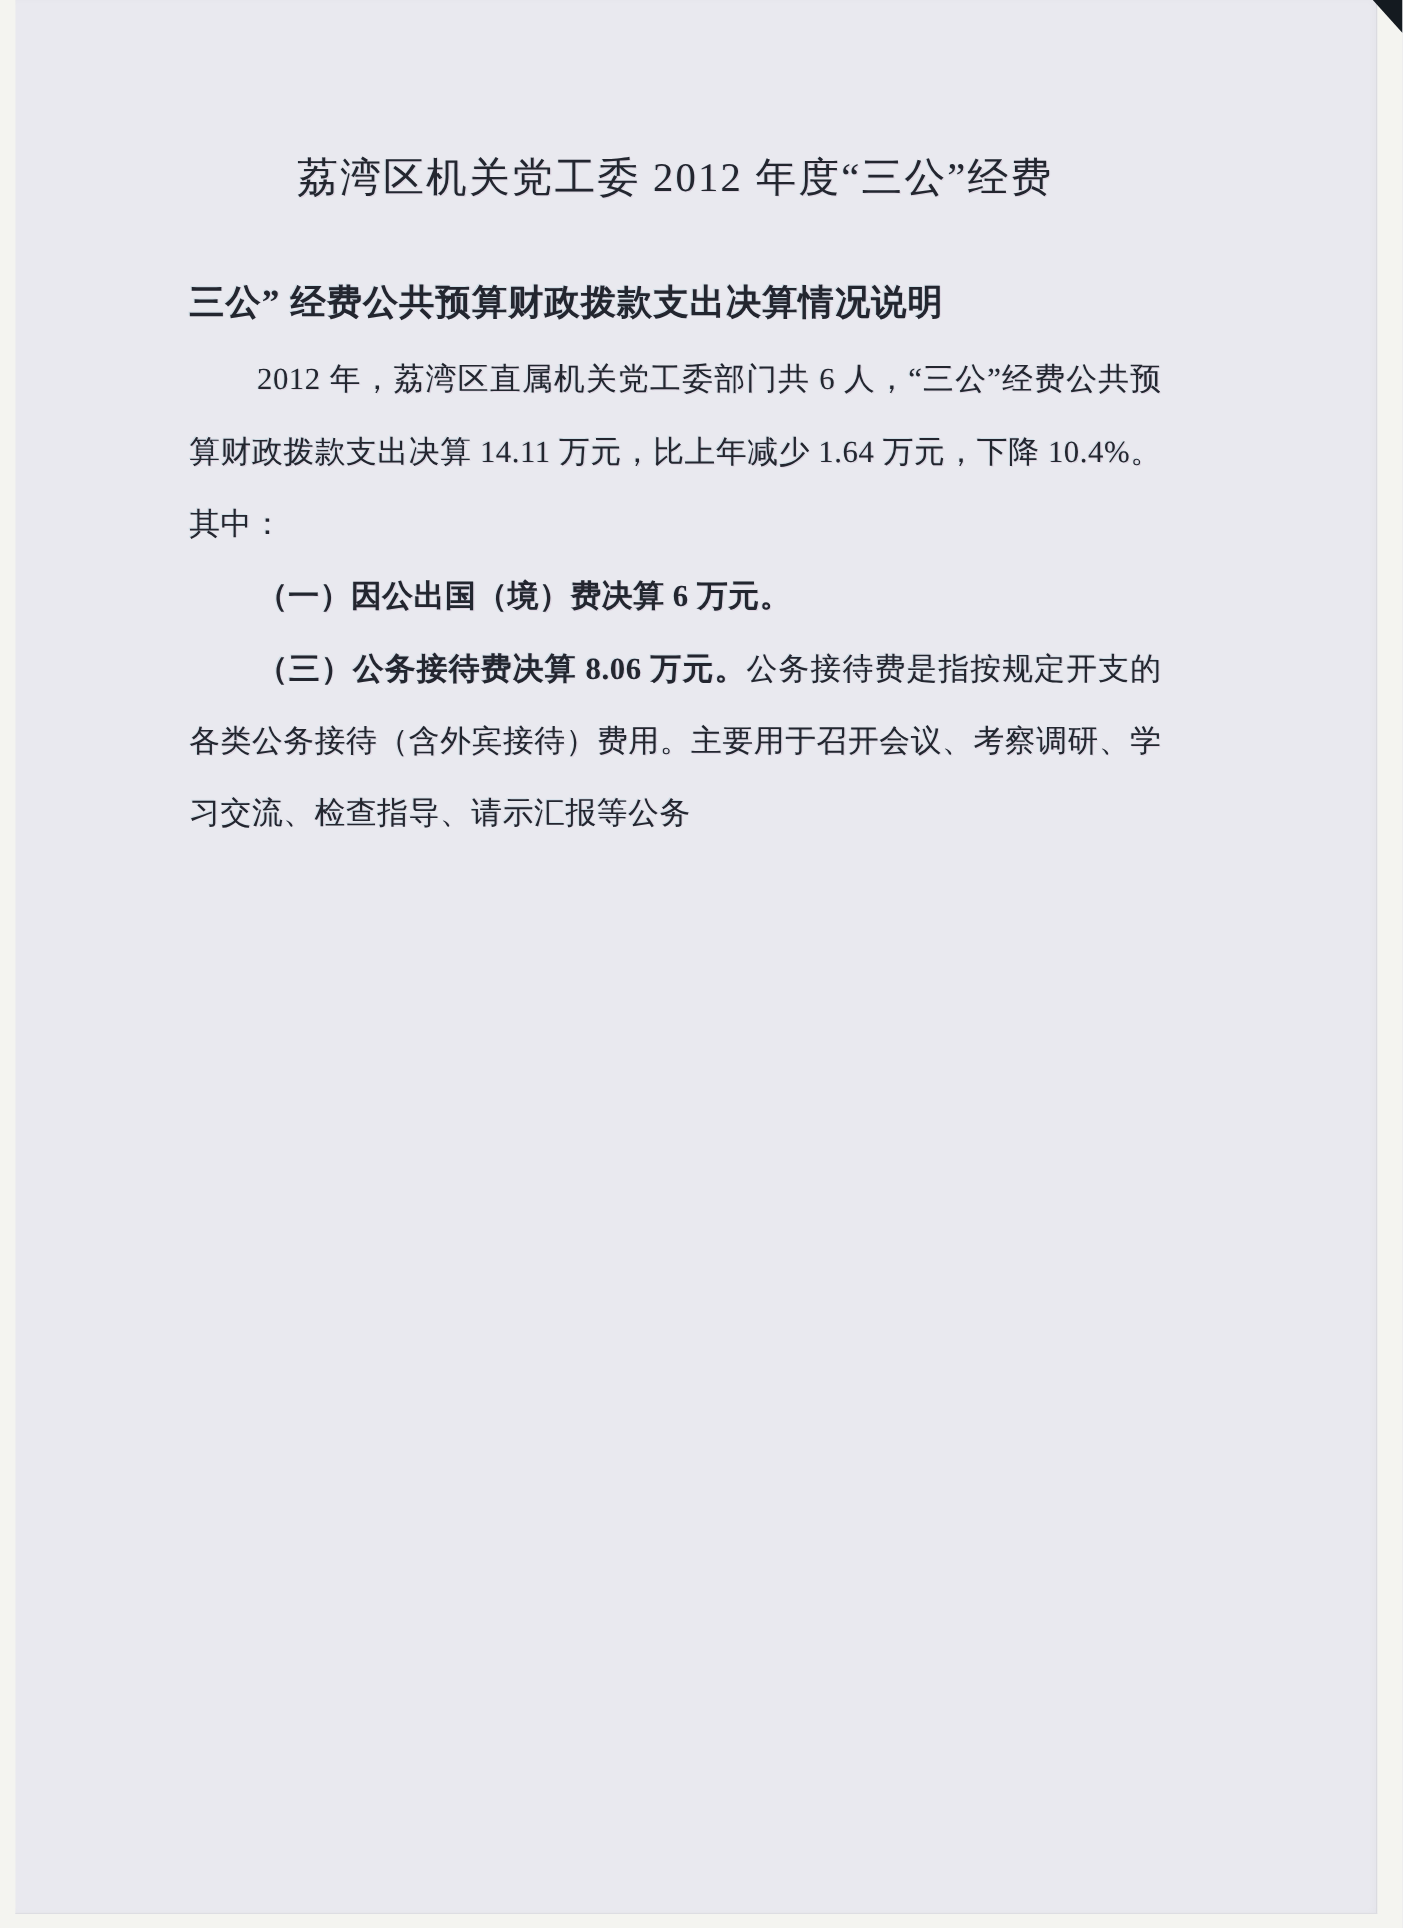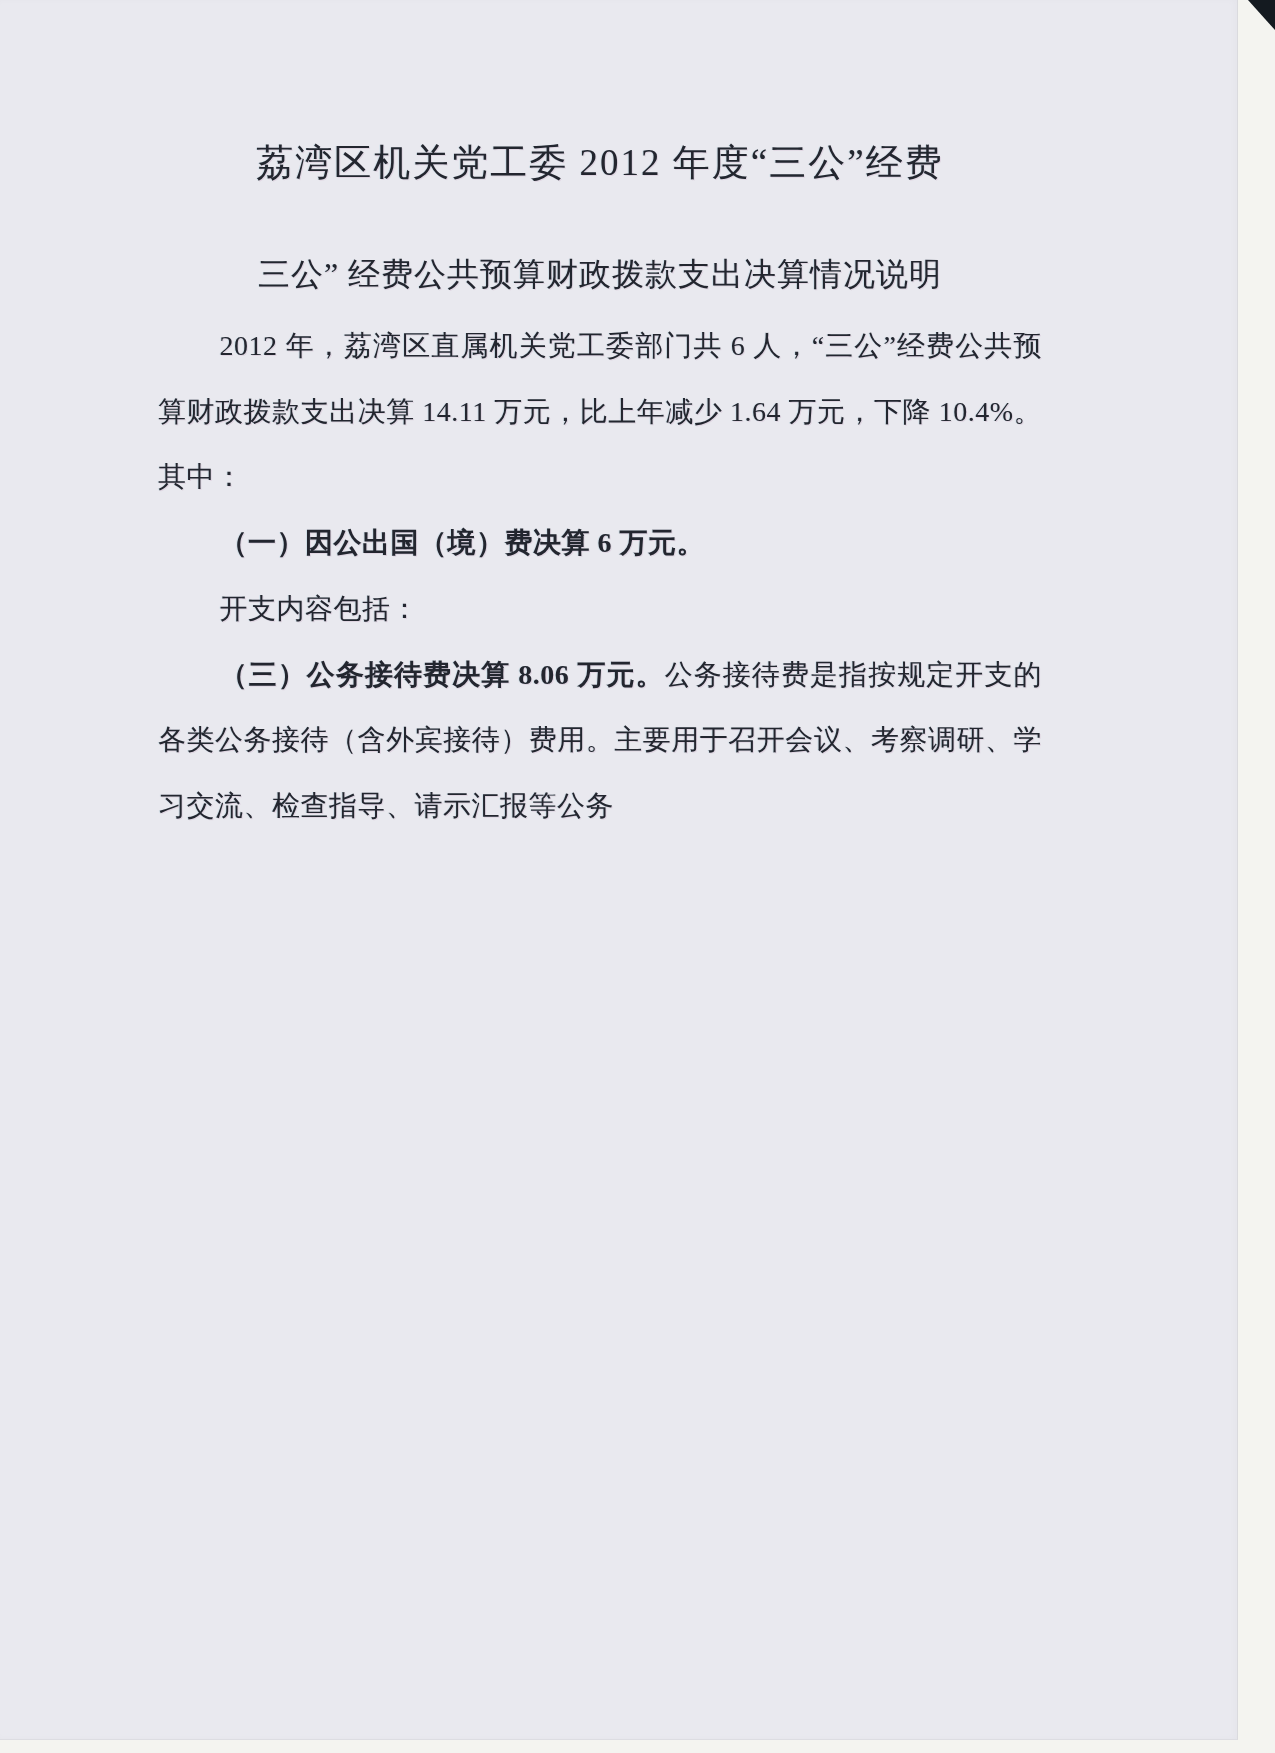--- a/index.html
+++ b/index.html
@@ -9,21 +9,21 @@
   body {
     width: 1275px;
     height: 1753px;
     background: #f4f4f0;
     overflow: hidden;
     font-family: "Liberation Serif", serif;
     position: relative;
   }
   .page {
     position: absolute;
-    left: 0;
+    left: 14px;
     top: 0;
     width: 1237px;
     height: 1739px;
     background: #e9e9ef;
     border-right: 1px solid #dadade;
     border-bottom: 1px solid #dddde2;
     box-shadow: inset -3px 0 6px rgba(0,0,0,0.02);
   }
   .content {
     position: absolute;
@@ -37,23 +37,22 @@
     margin: 128px 0 0 0;
     font-weight: normal;
     font-size: 37px;
     line-height: 70px;
     text-align: center;
     letter-spacing: 2px;
   }
   h2.section-heading {
     margin: 53px 0 16px 0;
     font-size: 32px;
-    font-weight: normal;
+    font-weight: bold;
     line-height: 46px;
-    text-align: center;
     letter-spacing: 1px;
   }
   .paragraphs {
     margin-top: 11px;
   }
   .paragraphs p {
     margin: 0;
     font-size: 28px;
     line-height: 65.7px;
     text-align: justify;
@@ -76,18 +75,17 @@
 </head>
 <body>
 
 <div class="page">
   <div class="content">
     <h1 class="doc-title"><span>荔湾区机关党工委 2012 年度“三公”经费</span><br></h1>
     <h2 class="section-heading">三公” 经费公共预算财政拨款支出决算情况说明</h2>
     <div class="paragraphs" id="paragraphs">
         <p><span>2012 年，荔湾区直属机关党工委部门共 6 人，“三公”经费公共预算财政拨款支出决算 14.11 万元，比上年减少 1.64 万元，下降 10.4%。其中：</span></p>
         <p><b>（一）因公出国（境）费决算 6 万元。</b></p>
-        <p><span>开支内容包括：</span></p>
         <p><b>（三）公务接待费决算 8.06 万元。</b><span>公务接待费是指按规定开支的各类公务接待（含外宾接待）费用。主要用于召开会议、考察调研、学习交流、检查指导、请示汇报等公务</span></p>
       </div>
   </div>
 </div>
 <div class="corner-artifact"></div>
 
 </body></html>

